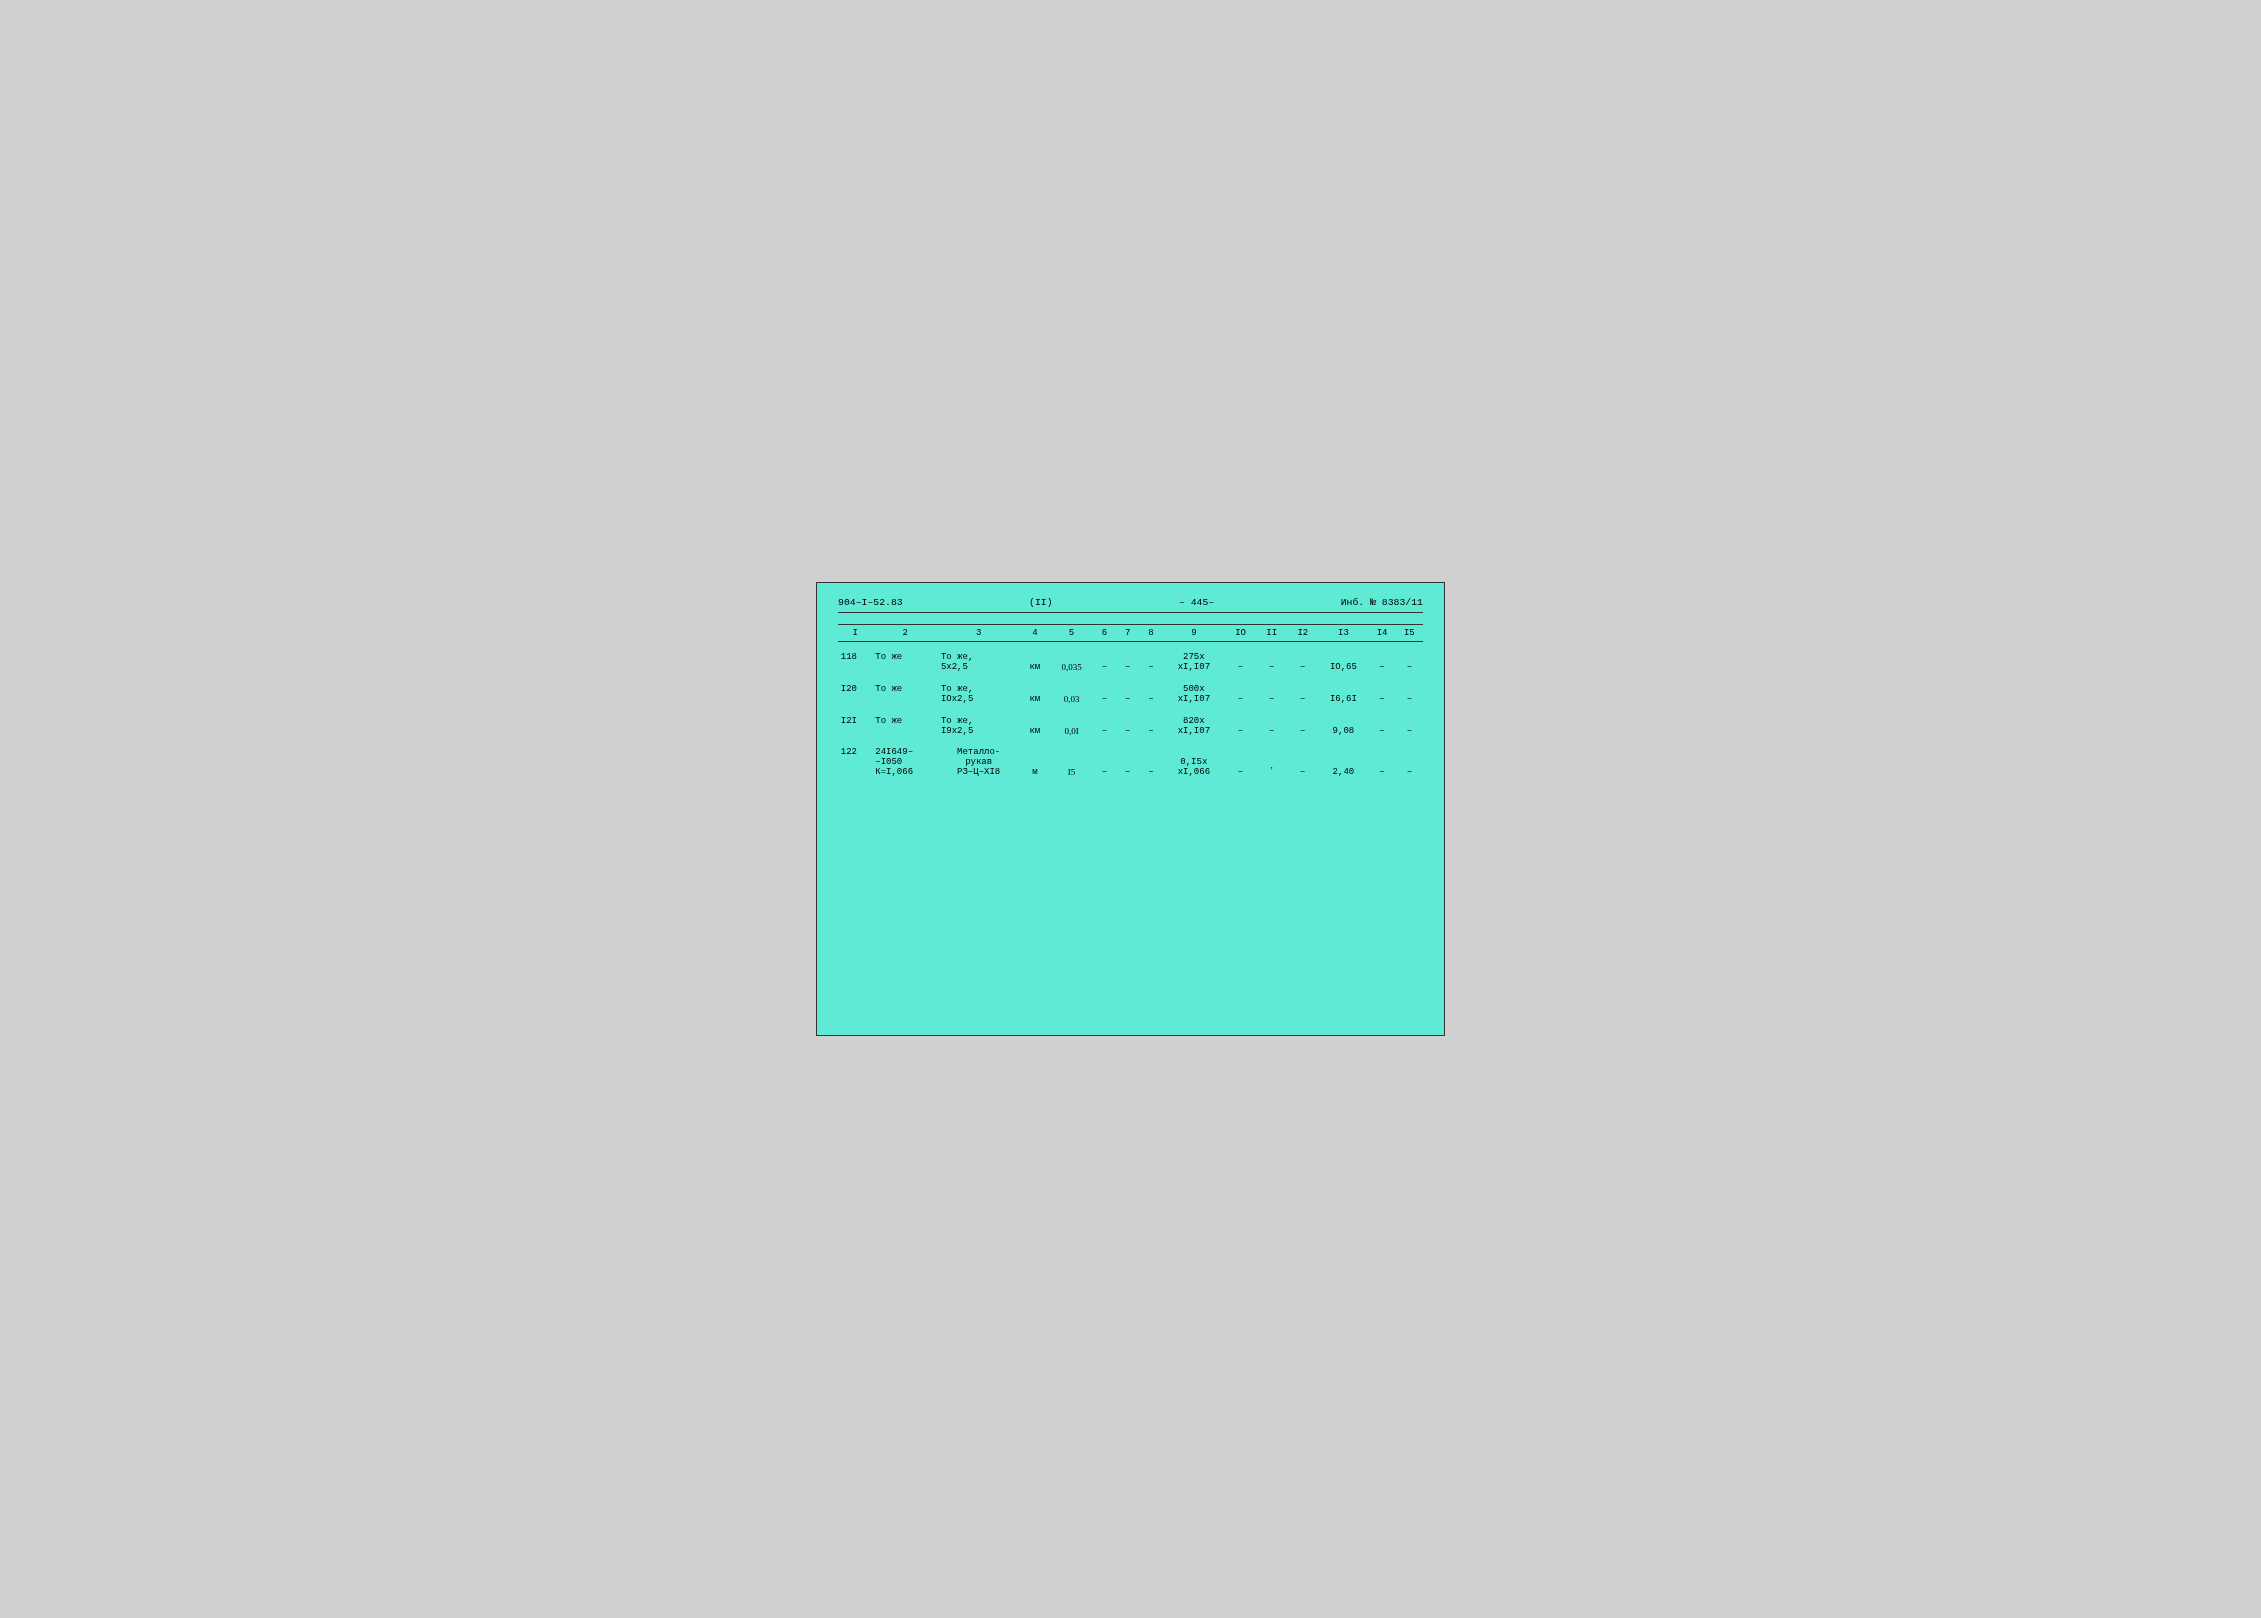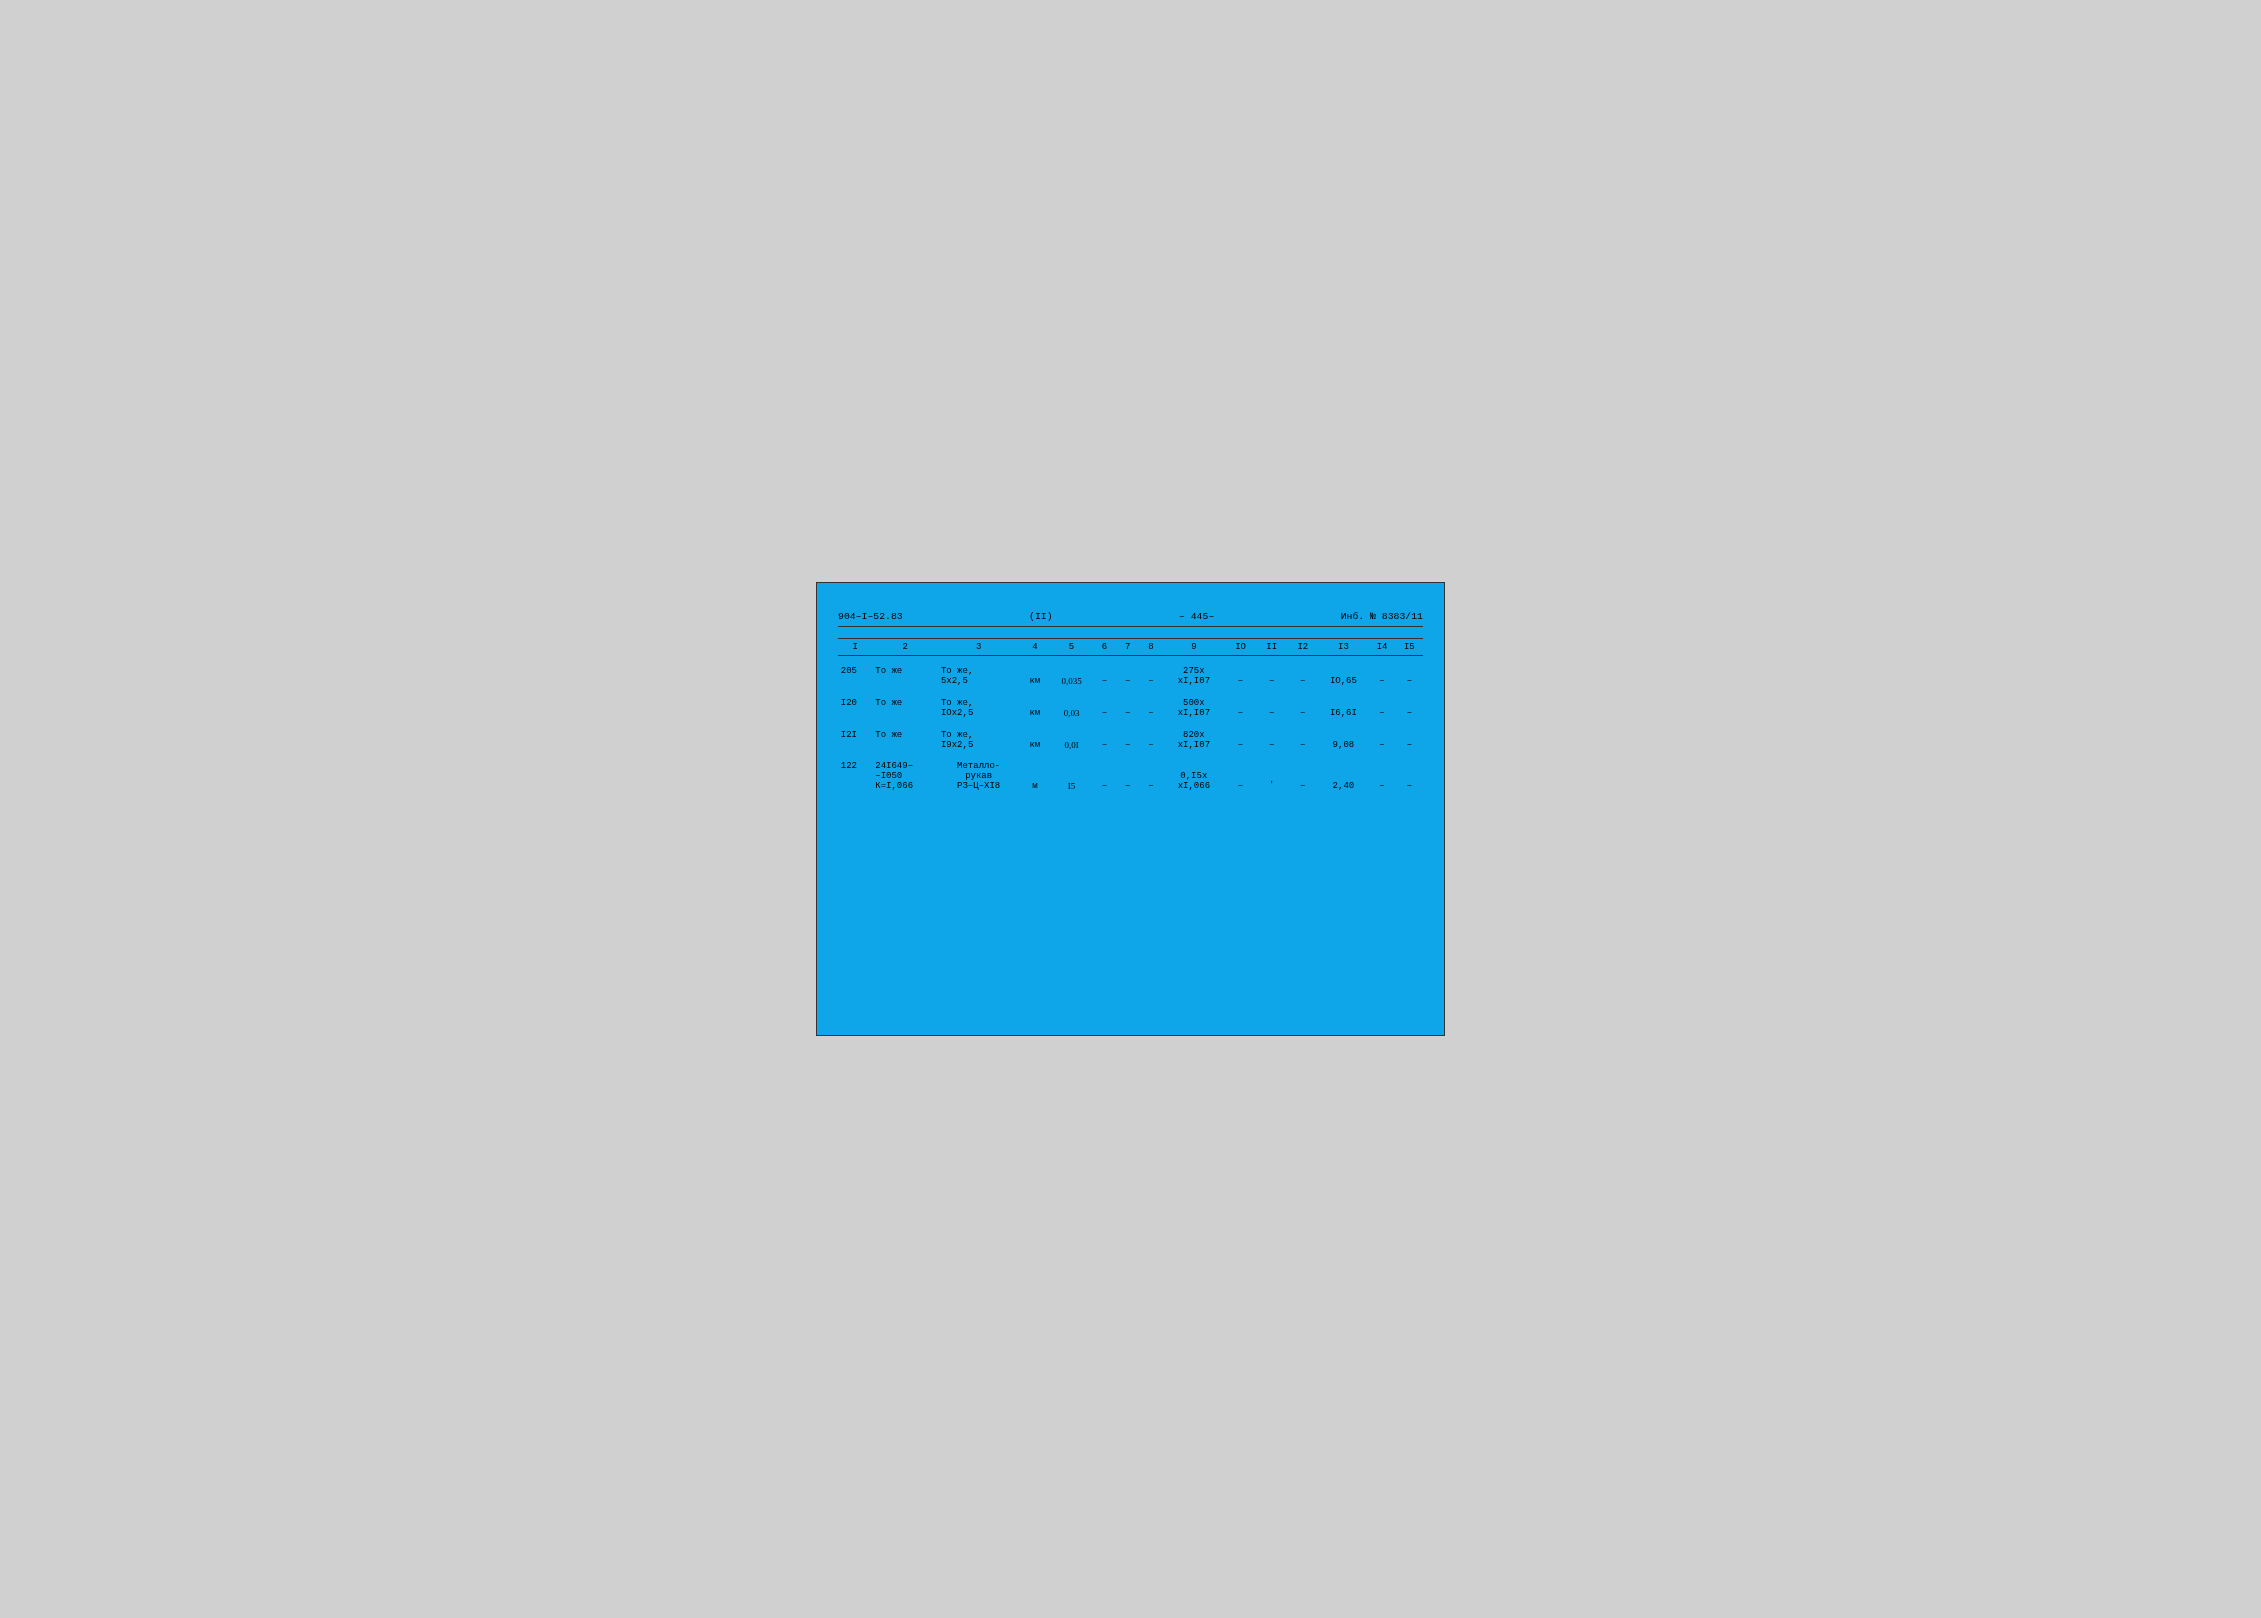--- a/index.html
+++ b/index.html
@@ -5,25 +5,25 @@
     * { box-sizing: border-box; margin: 0; padding: 0; }
     body {
       background: #d0d0d0;
       display: flex;
       justify-content: center;
       align-items: center;
       min-height: 100vh;
       font-family: 'Courier New', Courier, monospace;
     }
     .page {
-      background: #0ea5e9;
+      background: #5eead4;
       width: 629px;
       min-height: 454px;
       border: 1.4px solid #333;
-      padding: 28px 21px 21px 21px;
+      padding: 14px 21px 21px 21px;
       position: relative;
     }
     .header-line {
       display: flex;
       justify-content: space-between;
       align-items: center;
       border-bottom: 0.7px solid #333;
       padding-bottom: 4.2px;
       margin-bottom: 11.2px;
       font-size: 9.8px;
@@ -91,21 +91,21 @@
         <th>IO</th>
         <th>II</th>
         <th>I2</th>
         <th>I3</th>
         <th>I4</th>
         <th>I5</th>
       </tr>
     </thead>
     <tbody id="table-body">
     <tr>
-    <td style="padding-top:9.8px; vertical-align:top;">205</td>
+    <td style="padding-top:9.8px; vertical-align:top;">118</td>
     <td style="padding-top:9.8px; vertical-align:top; text-align:left;">
       То же<br>
     </td>
     <td style="padding-top:9.8px; vertical-align:top; text-align:left;">
       То же,<br>5x2,5
     </td>
     <td style="padding-top:9.8px; vertical-align:bottom; text-align:center;">км</td>
     <td style="padding-top:9.8px; vertical-align:bottom; text-align:center;">0,035</td>
     <td style="padding-top:9.8px; vertical-align:bottom; text-align:center;">–</td>
     <td style="padding-top:9.8px; vertical-align:bottom; text-align:center;">–</td>

